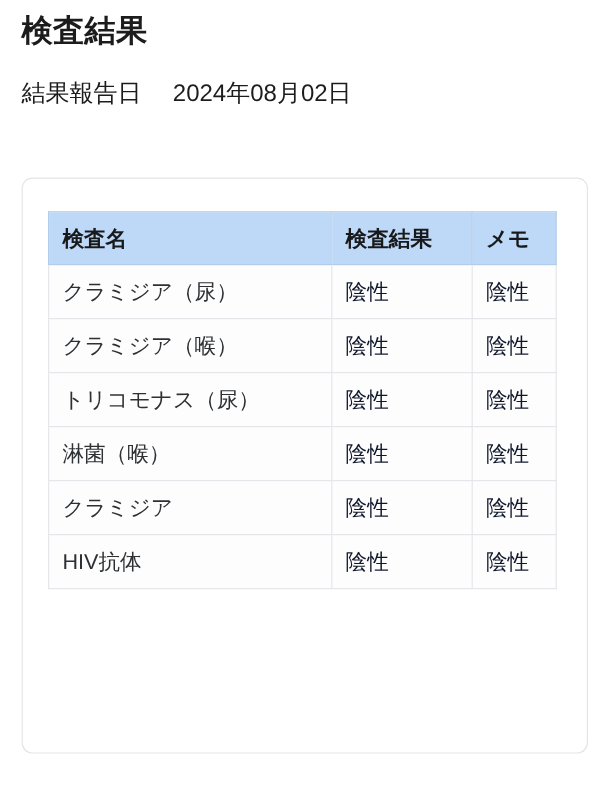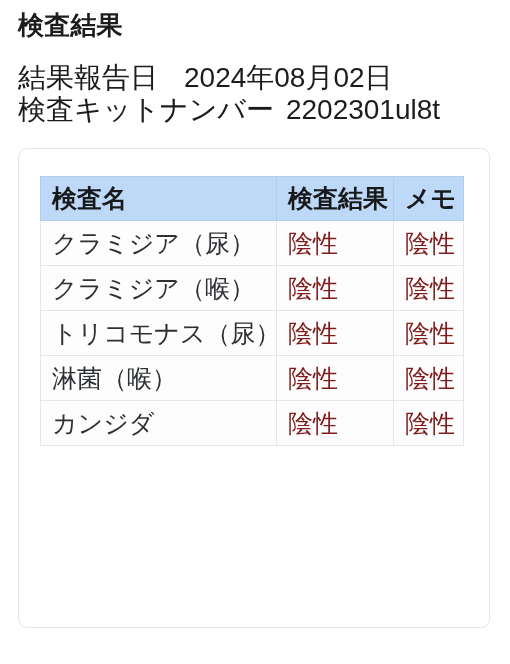--- a/index.html
+++ b/index.html
@@ -38,21 +38,21 @@
   }
 
   .meta-block {
     position: absolute;
     left: 18px;
     top: 62px;
     width: 474px;
   }
 
   .meta-line {
-    font-size: 28px;
+    font-size: 20px;
     line-height: 32px;
     font-weight: 400;
     color: #1c1c1c;
     white-space: nowrap;
     display: block;
   }
 
   .meta-line .meta-label {
     display: inline-block;
   }
@@ -101,62 +101,59 @@
 
   table.result-table col.col-name   { width: 236px; }
   table.result-table col.col-result { width: 117px; }
   table.result-table col.col-memo   { width:  70px; }
 
   table.result-table th,
   table.result-table td {
     border: 1px solid #e4e6e9;
     padding: 0 11px;
     height: 45px;
-    font-size: 25px;
+    font-size: 18px;
     text-align: left;
     vertical-align: middle;
     white-space: nowrap;
     overflow: hidden;
     box-sizing: border-box;
   }
 
   table.result-table thead th {
     background: #bed8f7;
     font-weight: 700;
     color: #18191b;
     border-color: #b2cdec;
     height: 44px;
   }
 
   table.result-table tbody td {
     background: #fdfdfd;
     font-weight: 400;
-    color: #7f1d1d;
+    color: #0f172a;
   }
 
   table.result-table tbody td.cell-name {
     color: #2e3134;
   }
 </style>
 </head>
 <body>
 
 <div class="page">
 
   <div class="page-title">検査結果</div>
 
   <div class="meta-block">
 
     <span class="meta-line">
       <span class="meta-label">結果報告日</span><span class="meta-gap-wide"></span><span class="meta-value">2024年08月02日</span>
     </span>
 
-    <span class="meta-line">
-      <span class="meta-label">検査キットナンバー</span><span class="meta-gap-narrow"></span><span class="meta-value">2202301ul8t</span>
-    </span>
 
   </div>
 
   <div class="result-card">
     <div class="result-table-wrap">
 
       <table class="result-table">
         <colgroup>
           <col class="col-name">
           <col class="col-result">
@@ -192,25 +189,30 @@
             <td>陰性</td>
           </tr>
 
           <tr>
             <td class="cell-name">淋菌（喉）</td>
             <td>陰性</td>
             <td>陰性</td>
           </tr>
 
           <tr>
-            <td class="cell-name">カンジダ</td>
-            <td>陰性</td>
-            <td>陰性</td>
-          </tr>
-
+            <td class="cell-name">クラミジア</td>
+            <td>陰性</td>
+            <td>陰性</td>
+          </tr>
+
+          <tr>
+            <td class="cell-name">HIV抗体</td>
+            <td>陰性</td>
+            <td>陰性</td>
+          </tr>
 
 
         </tbody>
       </table>
 
     </div>
   </div>
 
 </div>
 

